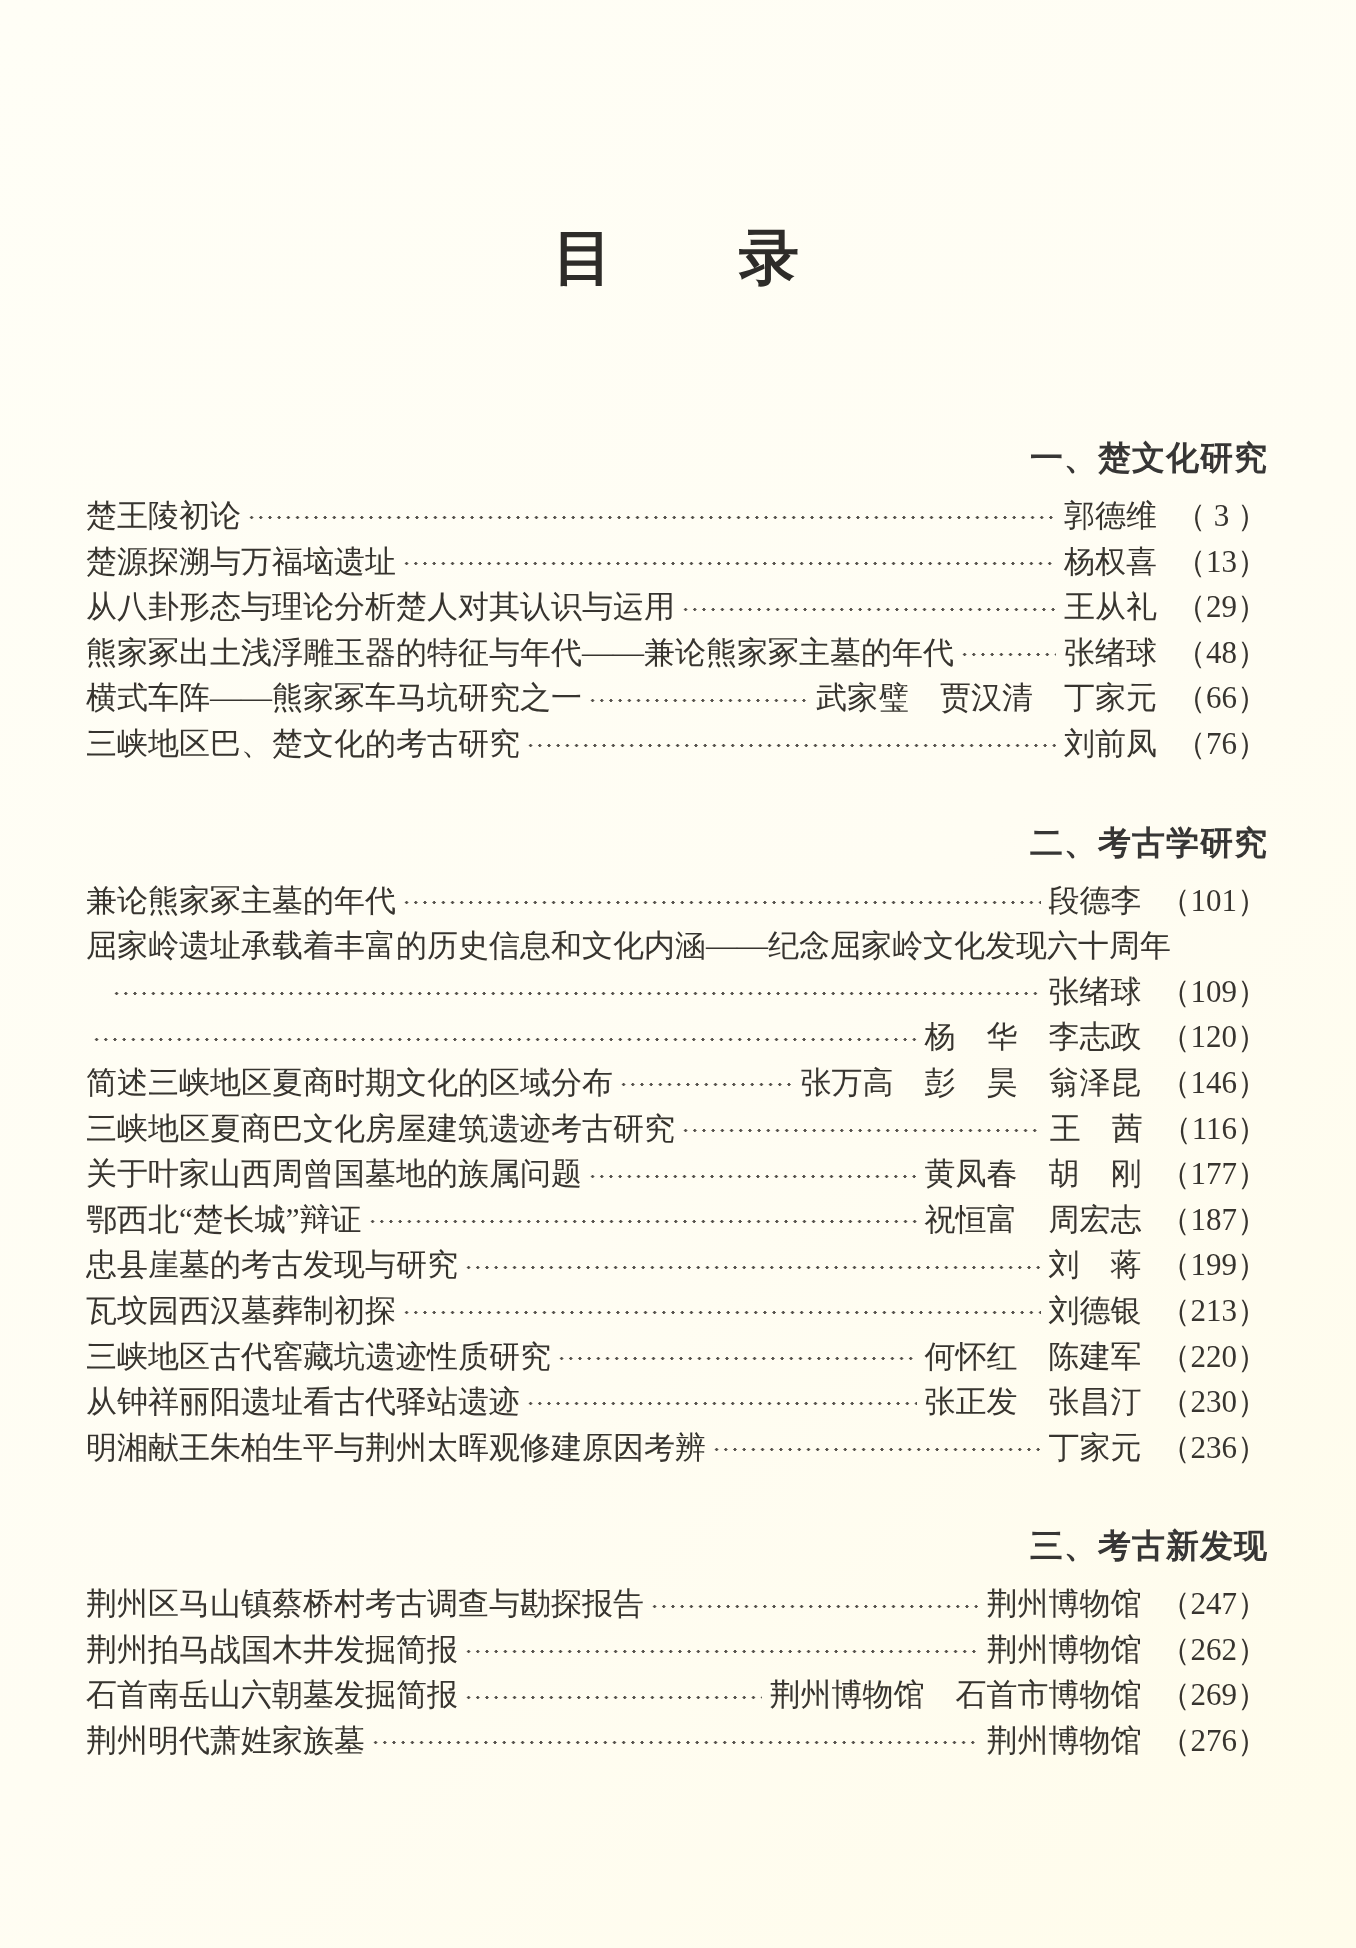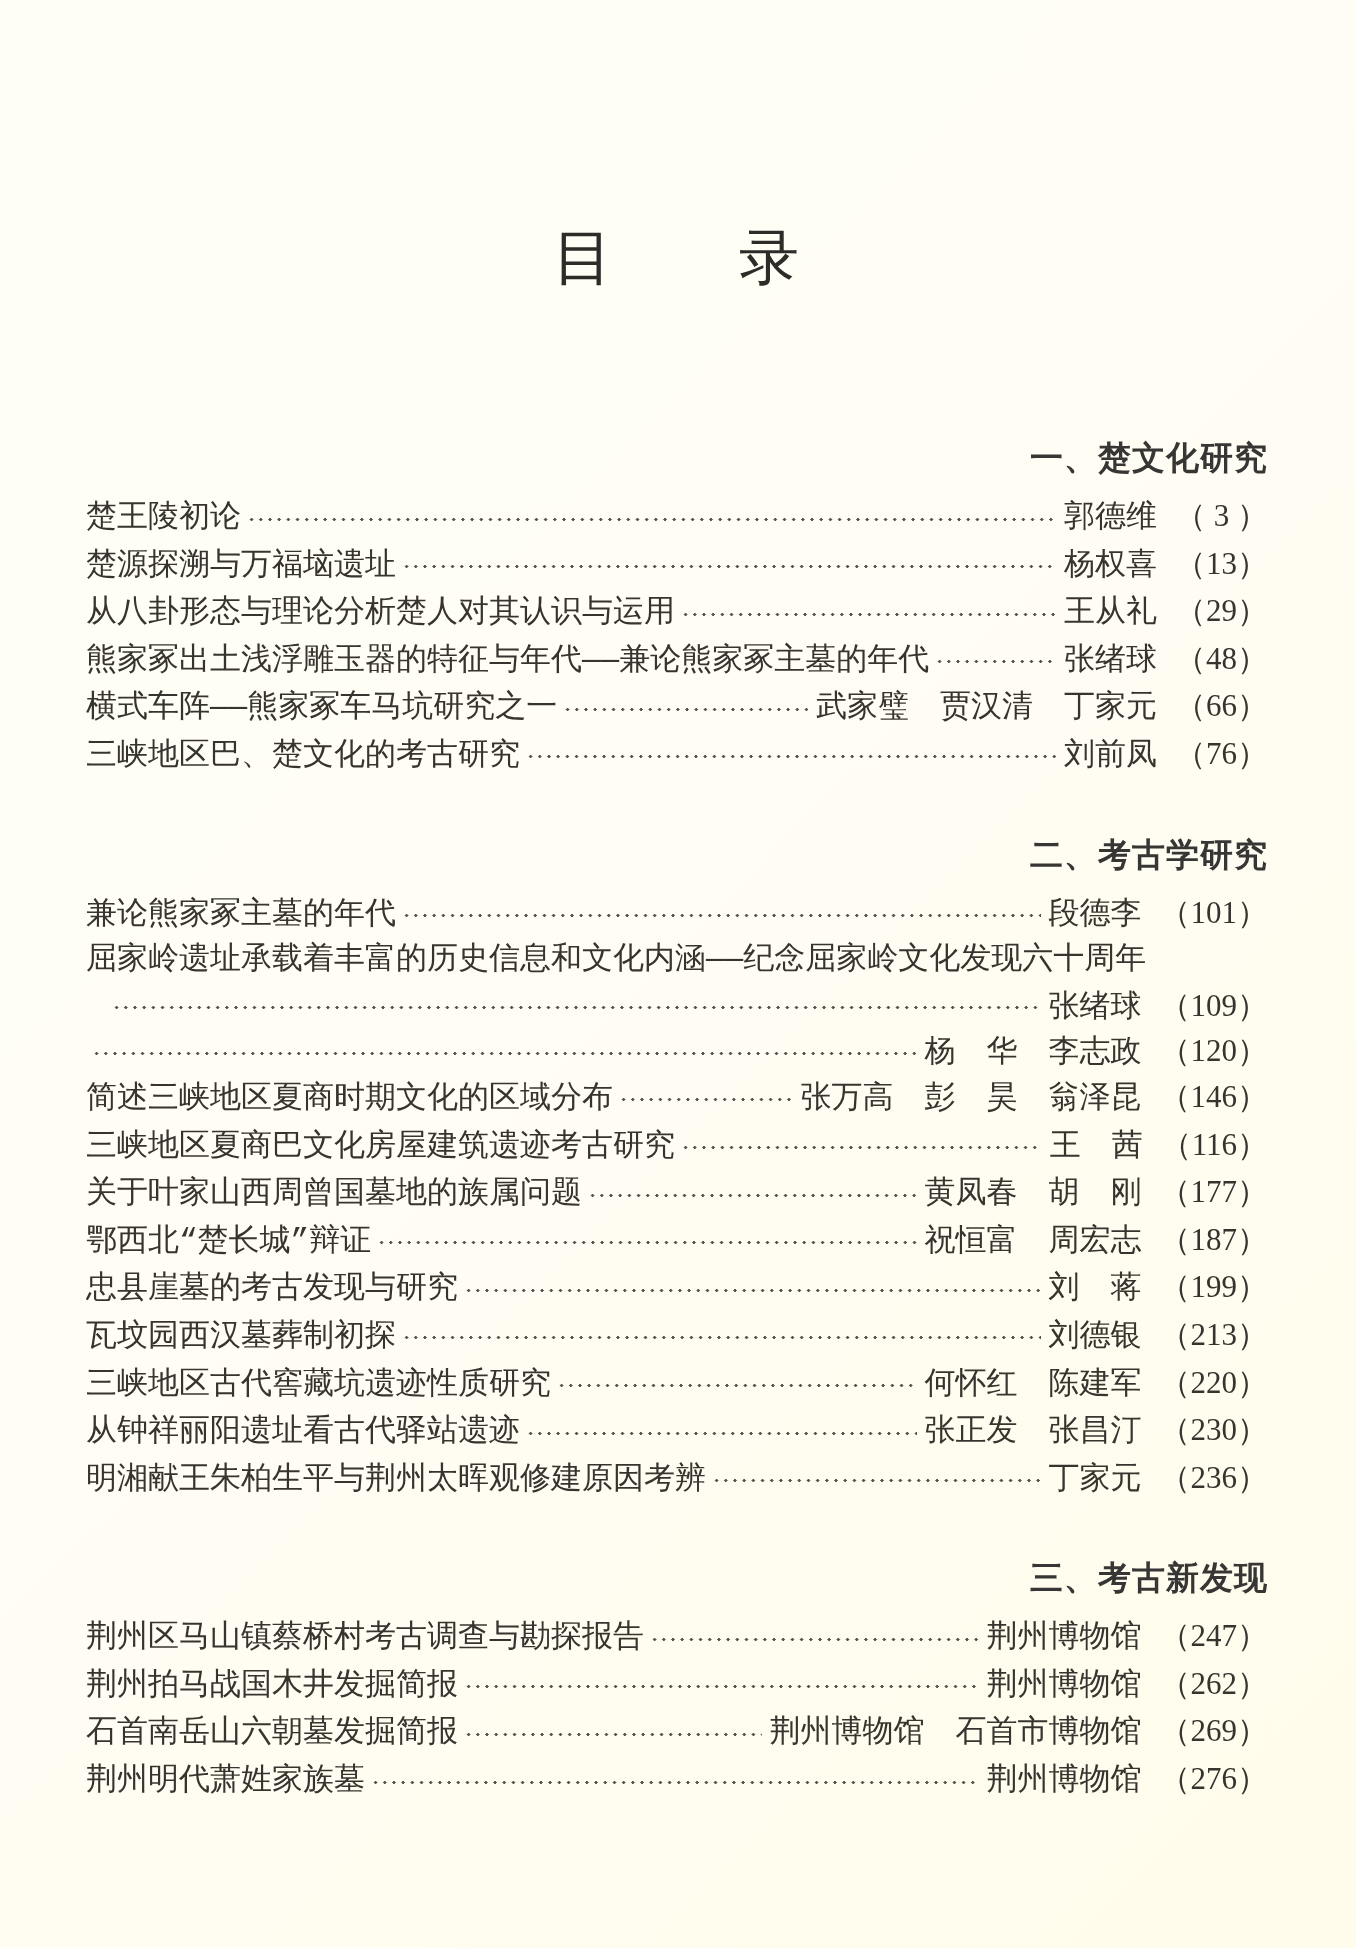--- a/index.html
+++ b/index.html
@@ -15,21 +15,21 @@
     overflow: hidden;
     font-family: "Liberation Serif", "DejaVu Serif", serif;
   }
 
   .page-title {
     margin: 0;
     padding-top: 226px;
     text-align: center;
     font-family: "Liberation Serif", "DejaVu Serif", serif;
     font-size: 60px;
-    font-weight: 400;
+    font-weight: 700;
     line-height: 64px;
     color: #2e2c29;
     letter-spacing: 2px;
   }
 
   .section-heading {
     margin: 58px 0 17px 0;
     text-align: right;
     font-family: "Liberation Sans", "DejaVu Sans", sans-serif;
     font-size: 33px;
@@ -41,21 +41,21 @@
   .section:first-child .section-heading { margin-top: 150px; }
 
   .entry {
     display: flex;
     align-items: baseline;
     font-size: 31px;
     line-height: 45.6px;
     color: #37342f;
     white-space: nowrap;
   }
-  .entry .t { flex: 0 1 auto; overflow: hidden; font-family: Liberation Mono, monospace; }
+  .entry .t { flex: 0 1 auto; overflow: hidden; }
   .entry .dots {
     flex: 1 1 14px;
     min-width: 0;
     align-self: stretch;
     margin: 0 8px 0 5px;
     background-image: radial-gradient(circle, #55514b 1.35px, rgba(0,0,0,0) 1.7px);
     background-size: 9.2px 9.2px;
     background-repeat: repeat-x;
     background-position: 1px 56%;
   }

